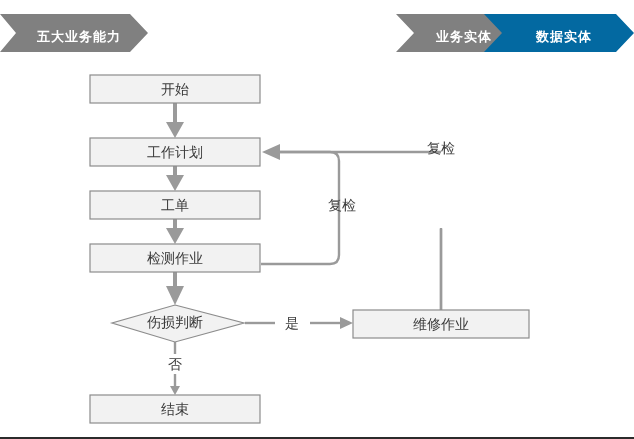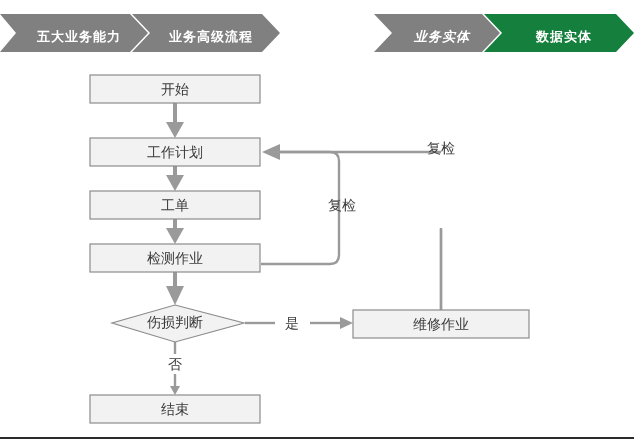--- a/index.html
+++ b/index.html
@@ -56,30 +56,27 @@
 </style>
 </head>
 <body>
 
 <div id="breadcrumb">
 
   <div class="chev first" style="left:0px;width:148px;background:#808080;">
     <span>五大业务能力</span>
   </div>
 
-  <div class="chev" style="left:132px;width:148px;background:#808080;">
-    <span>业务高级流程</span>
-  </div>
 
 
-  <div class="chev" style="left:374px;width:126px;background:#808080;font-style:italic;">
+  <div class="chev" style="left:396px;width:126px;background:#808080;">
     <span>业务实体</span>
   </div>
 
-  <div class="chev" style="left:484px;width:150px;background:#15803d;">
+  <div class="chev" style="left:484px;width:150px;background:#0369a1;">
     <span>数据实体</span>
   </div>
 
 </div>
 
 <div id="flow">
 <svg width="634" height="375" viewBox="0 0 634 375" xmlns="http://www.w3.org/2000/svg">
 
   <g>
     <line class="conn-thick" x1="175" y1="45" x2="175" y2="68"></line>

